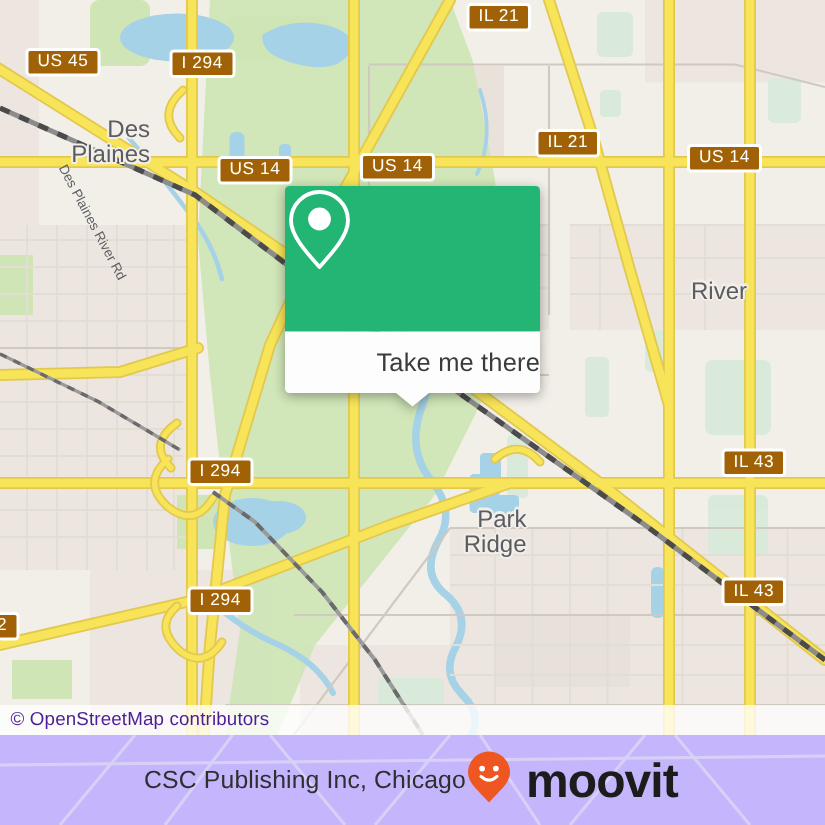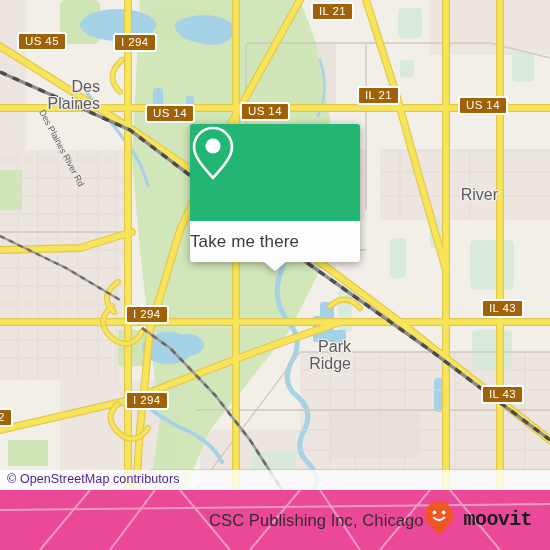--- a/index.html
+++ b/index.html
@@ -61,52 +61,52 @@
   .callout{
     position:absolute;left:190px;top:124px;width:170px;
     filter:drop-shadow(0 2px 4px rgba(0,0,0,.35));
   }
   .callout-top{
     background:#22b573;height:97px;border-radius:3px 3px 0 0;
     display:flex;align-items:center;justify-content:center;
   }
   .callout-bottom{
     background:#fdfdfd;height:41px;border-radius:0 0 3px 3px;
-    display:flex;align-items:center;justify-content:flex-start;
+    display:flex;align-items:center;justify-content:flex-end;
     position:relative;
   }
   .callout-label{
     color:#3b3b3b;font-size:17px;letter-spacing:.1px;
   }
   .callout-tail{
     position:absolute;left:50%;bottom:-9px;margin-left:-11px;
     width:0;height:0;
     border-left:11px solid transparent;
     border-right:11px solid transparent;
     border-top:9px solid #fdfdfd;
   }
 
   
   .footer{
     position:absolute;left:0;top:490px;width:550px;height:60px;
-    background:#ec4899;
-    display:flex;align-items:center;justify-content:flex-end;
+    background:#c4b5fd;
+    display:flex;align-items:center;justify-content:center;
     padding:0 18px 0 16px;box-sizing:border-box;
     overflow:hidden;
   }
   .footer-bg{
     position:absolute;left:0;top:0;width:550px;height:60px;opacity:.5;
   }
   .footer-title{
     position:relative;color:#2f2f2f;font-size:16.5px;letter-spacing:.1px;z-index:2;
   }
   .brand{position:relative;display:flex;align-items:center;z-index:2;}
   .brand-word{
-    color:#1c1c1c;font-size:20px;font-weight:bold;letter-spacing:-.6px;
-    margin-left:10px;line-height:28px;font-family:Liberation Mono, monospace;
+    color:#1c1c1c;font-size:32px;font-weight:bold;letter-spacing:-.6px;
+    margin-left:10px;line-height:28px;
   }
 </style>
 </head>
 <body>
 
 <div class="screen">
 
   <div class="map">
 
     <svg width="550" height="490" viewBox="0 0 550 490">

